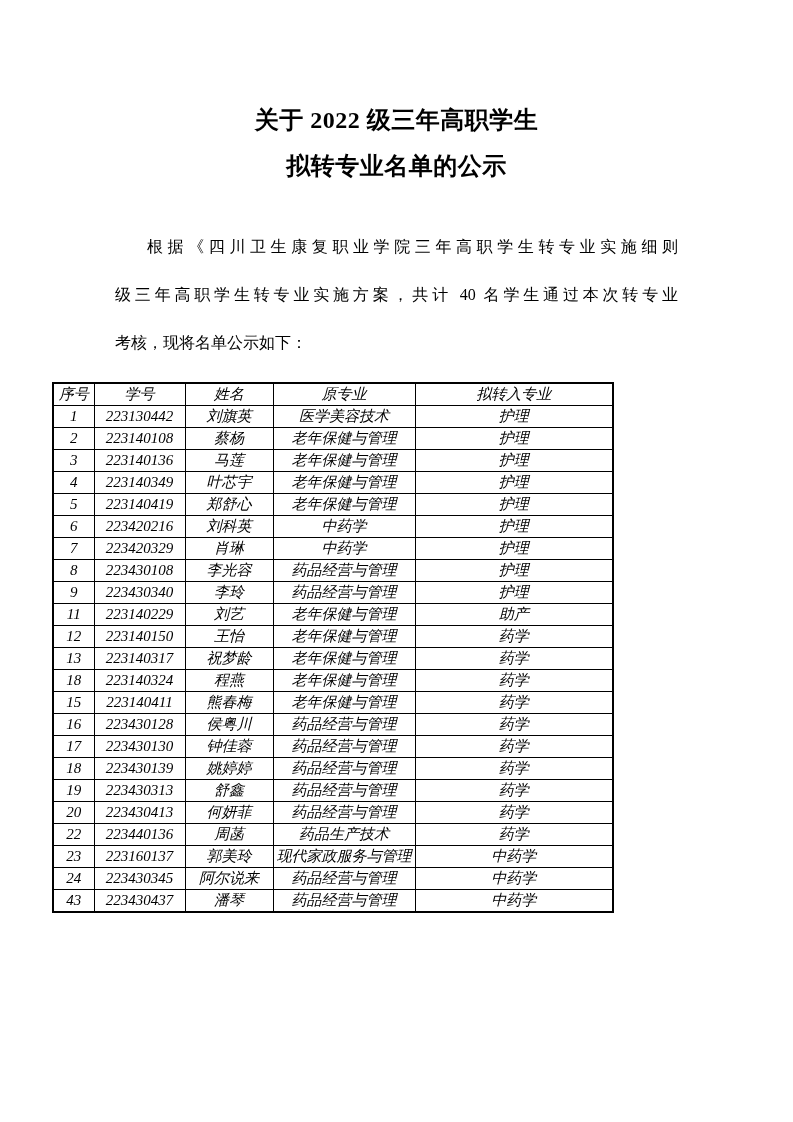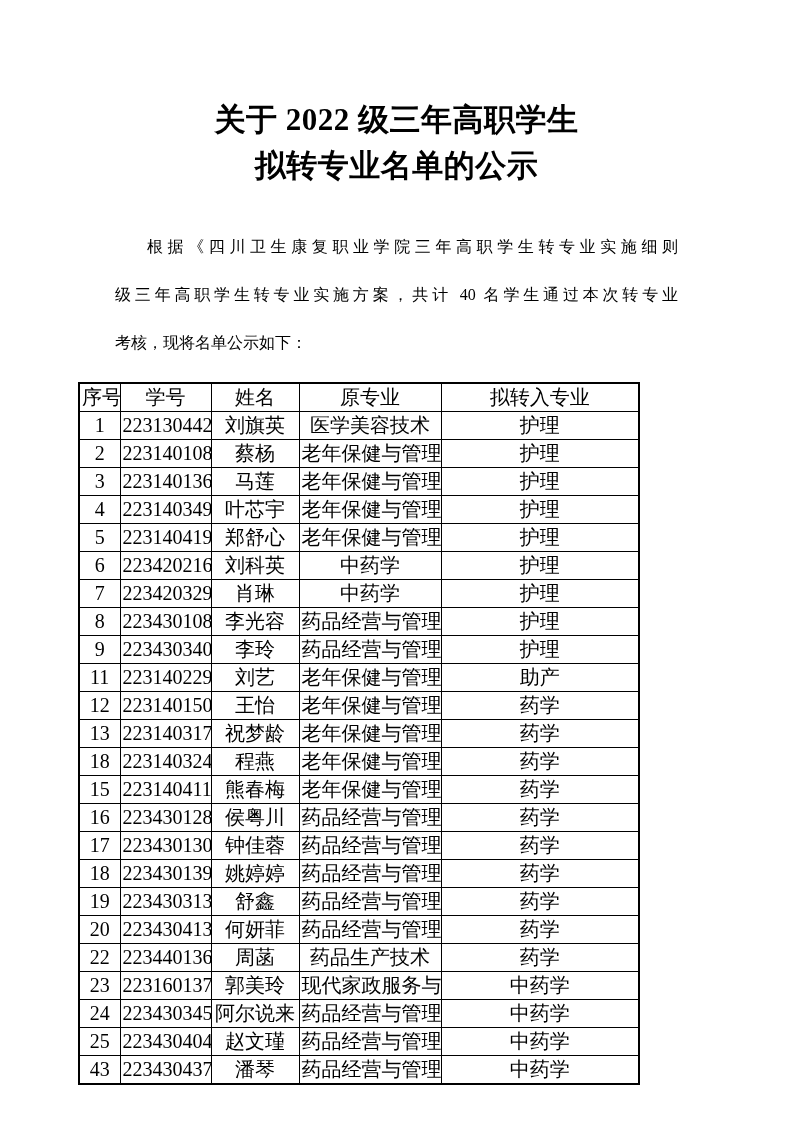--- a/index.html
+++ b/index.html
@@ -15,21 +15,21 @@
     color: #000000;
     font-family: "Liberation Serif", "DejaVu Serif", serif;
     box-sizing: border-box;
     overflow: hidden;
   }
   .title-block {
     margin-top: 97px;
   }
   .title-line {
     text-align: center;
-    font-size: 31px;
+    font-size: 24px;
     font-weight: bold;
     line-height: 46px;
     letter-spacing: 0.5px;
   }
   .body-text {
     margin: 34px 115px 0 115px;
     font-size: 16px;
     line-height: 48px;
   }
   .para-line {
@@ -38,27 +38,28 @@
   .para-line.justify {
     white-space: normal;
     text-align: justify;
     text-align-last: justify;
     text-justify: inter-character;
   }
   .para-line.indent {
     text-indent: 2em;
   }
   table.students {
-    margin-left: 78px;
+    margin-left: 52px;
     margin-top: 15px;
     border-collapse: collapse;
     table-layout: fixed;
     width: 560px;
     border: 2px solid #000000;
-    font-size: 20px;
+    font-size: 15px;
+    font-style: italic;
   }
   table.students th,
   table.students td {
     border: 1px solid #000000;
     height: 21px;
     padding: 0 2px;
     text-align: center;
     vertical-align: middle;
     font-weight: normal;
     overflow: hidden;
@@ -247,27 +248,20 @@
           <td>中药学</td>
         </tr>
         <tr>
           <td>24</td>
           <td>223430345</td>
           <td>阿尔说来</td>
           <td>药品经营与管理</td>
           <td>中药学</td>
         </tr>
         <tr>
-          <td>25</td>
-          <td>223430404</td>
-          <td>赵文瑾</td>
-          <td>药品经营与管理</td>
-          <td>中药学</td>
-        </tr>
-        <tr>
           <td>43</td>
           <td>223430437</td>
           <td>潘琴</td>
           <td>药品经营与管理</td>
           <td>中药学</td>
         </tr>
     </tbody>
   </table>
 
 </div>

